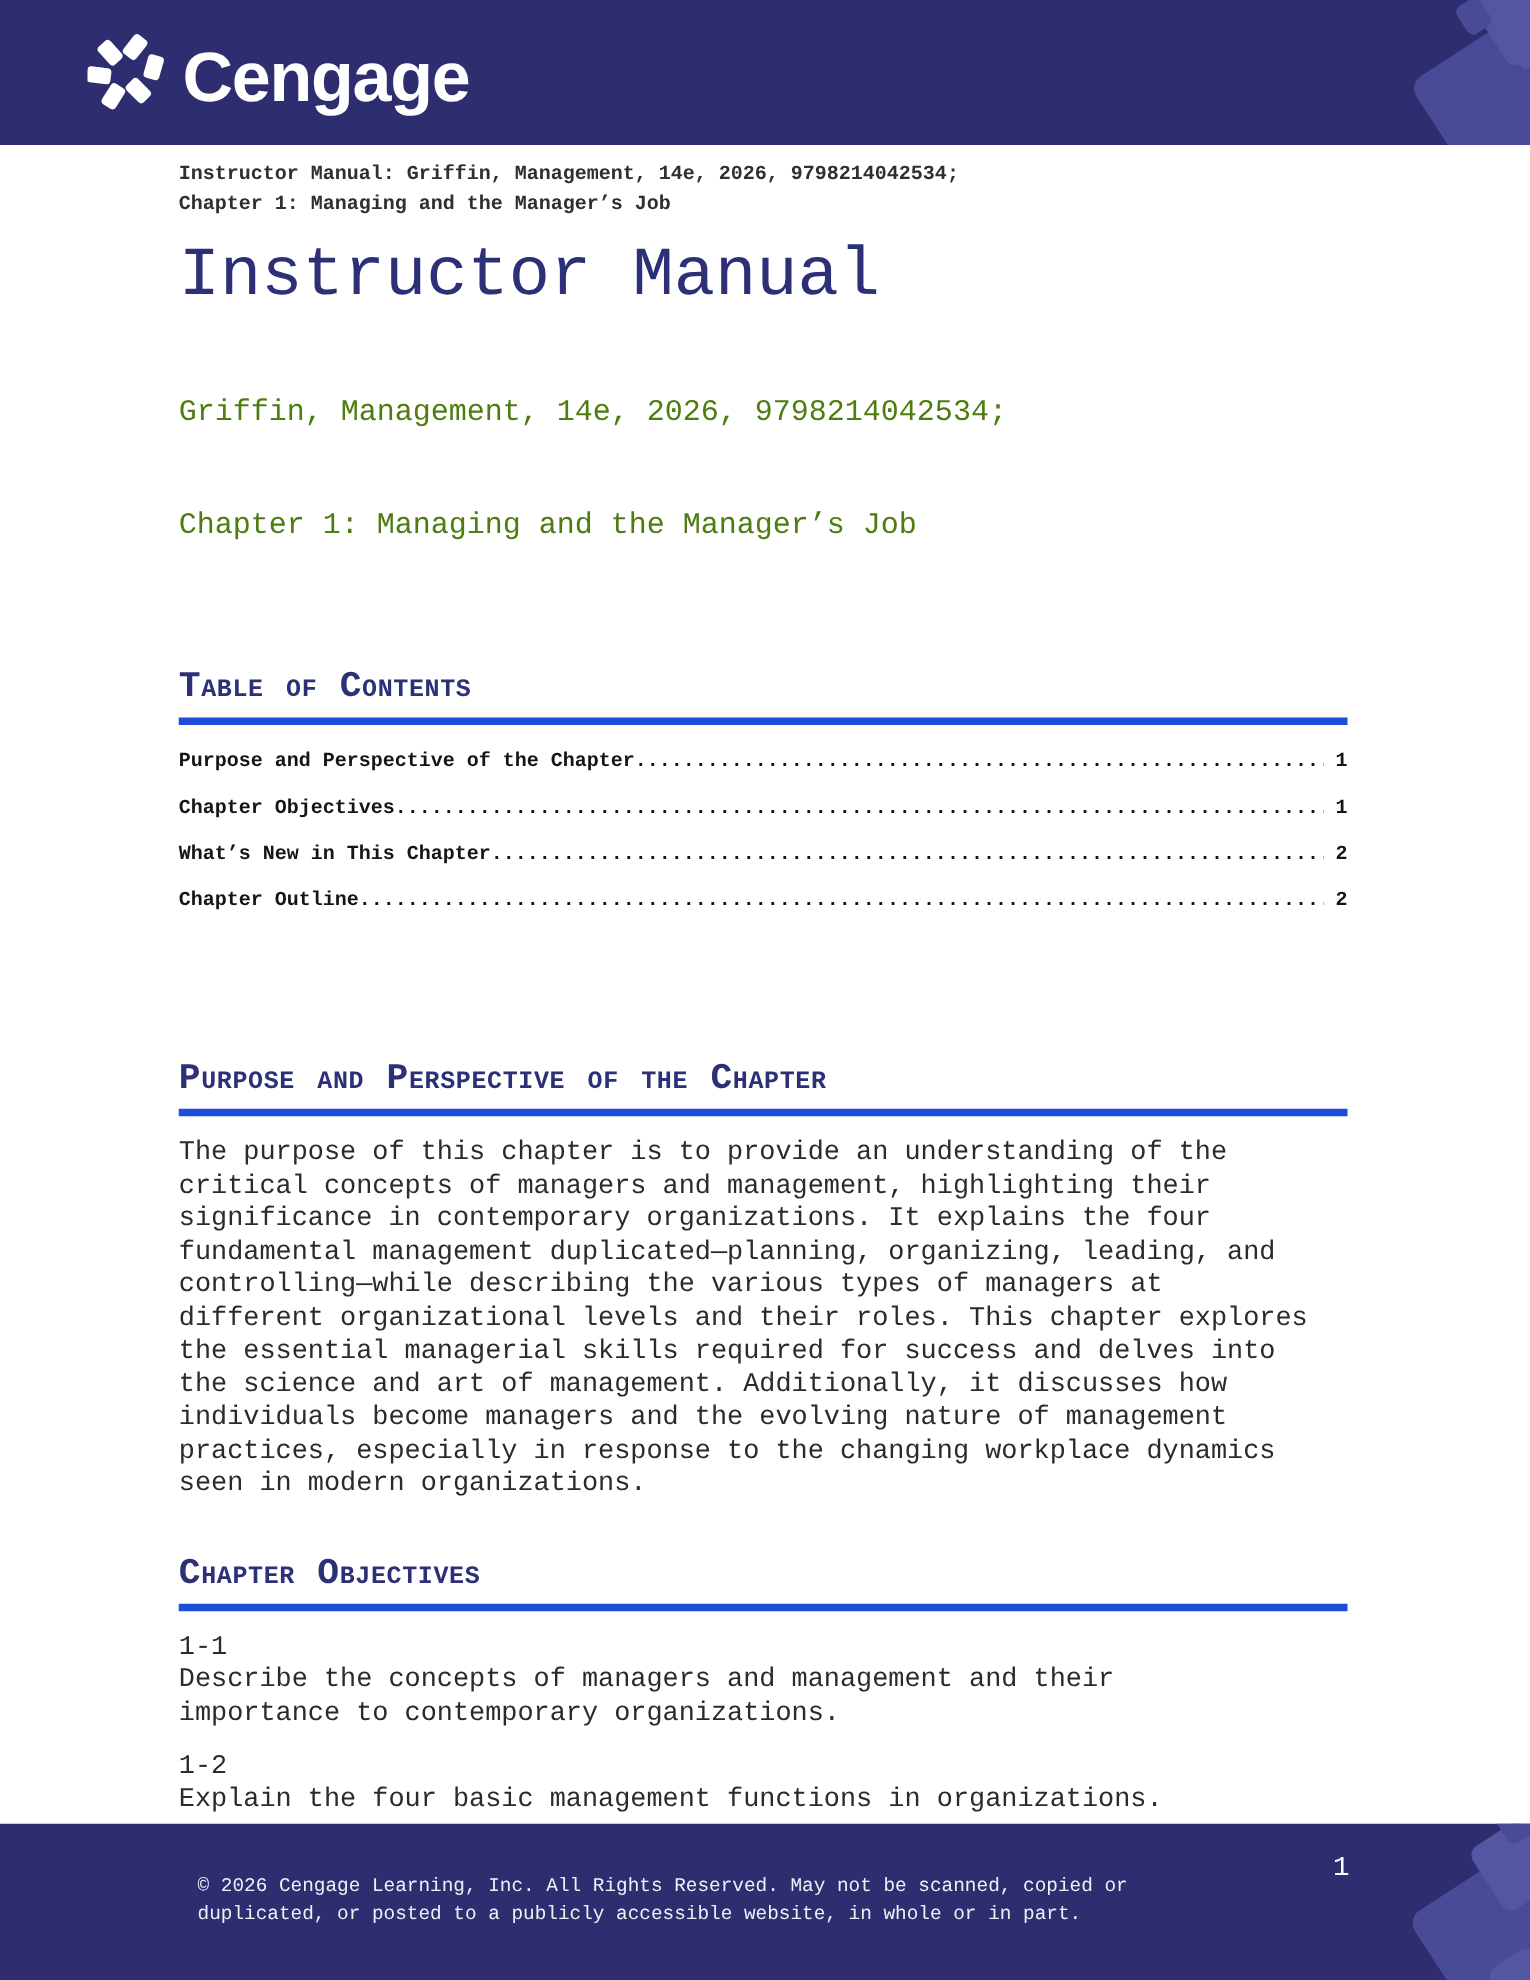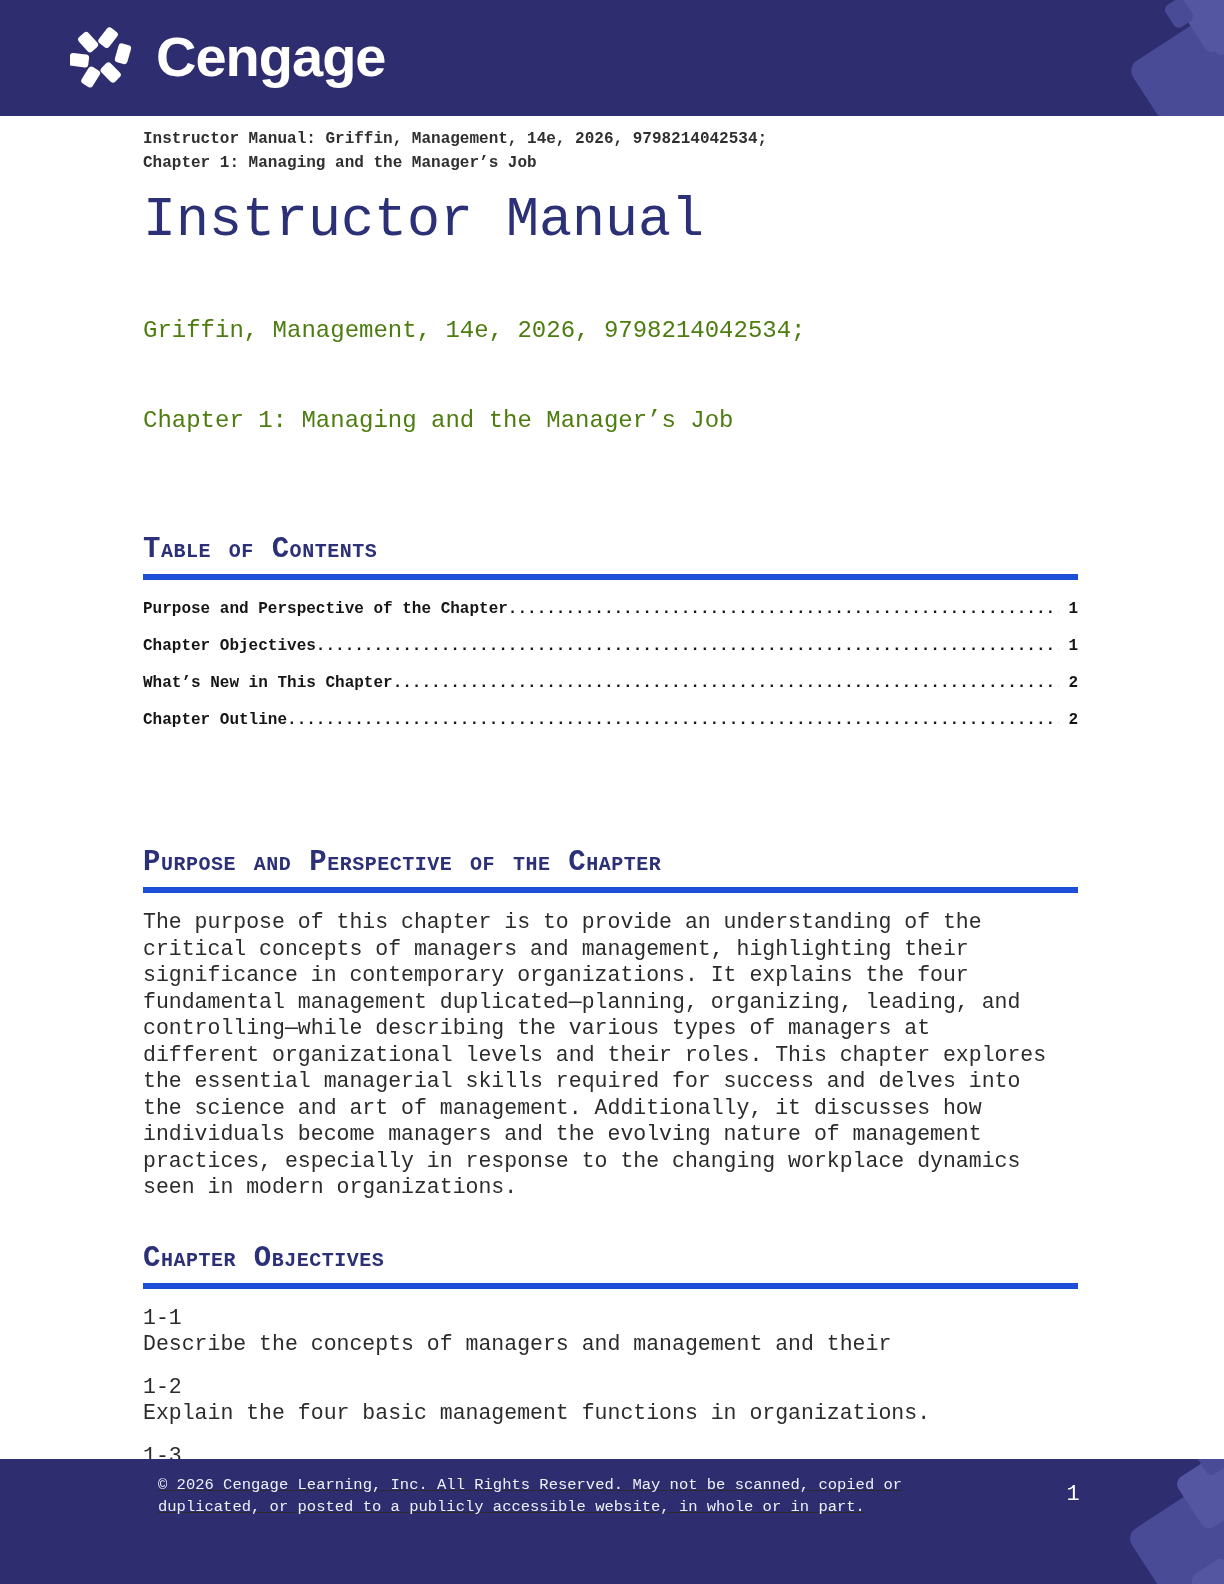--- a/index.html
+++ b/index.html
@@ -31,21 +31,21 @@
   .hs3 { left:1168px; top:0px;   width:22px; height:26px; border-radius:6px; }
   .hs4 { left:1212px; top:32px;  width:18px; height:22px; border-radius:5px; }
   
   .fs1 { left:1148px; top:42px;  width:92px; height:110px; }
   .fs2 { left:1186px; top:4px;   width:50px; height:60px; border-radius:9px; }
   .fs3 { left:1200px; top:-14px; width:24px; height:28px; border-radius:6px; }
   .fs4 { left:1214px; top:28px;  width:16px; height:20px; border-radius:5px; }
   .fs5 { left:1198px; top:104px; width:42px; height:48px; border-radius:9px; }
 
   
-  .logo { position:absolute; left:70px; top:24px; display:flex; align-items:center; gap:24px; }
+  .logo { position:absolute; left:70px; top:24px; display:flex; align-items:flex-end; gap:14px; }
   .logo-icon { width:62px; height:66px; }
   .logo-text {
     font-family:"Liberation Sans","DejaVu Sans",sans-serif;
     font-weight:700; font-size:56px; color:#ffffff; letter-spacing:-1px;
     line-height:1;
   }
 
   
   .content { position:absolute; left:143px; top:127px; width:935px; }
 
@@ -78,21 +78,21 @@
 
   .para { margin-top:16px; }
   .para-line { font-size:21.5px; line-height:26.5px; white-space:pre; color:#2b2b2b; }
 
   .obj-intro { margin-top:16px; font-size:21.5px; line-height:26.5px; white-space:pre; }
   .obj-item { display:flex; margin-top:16px;flex-direction:column; }
   .obj-num { flex:none; width:70px; font-size:21.5px; line-height:26.5px; }
   .obj-lines { flex:1; }
 
   
-  .footer-copy { position:absolute; left:158px; top:16px;text-decoration:underline; }
+  .footer-copy { position:absolute; left:158px; top:40px; }
   .footer-line { font-size:15.5px; line-height:21.5px; color:#eef0f8; white-space:pre; }
   .footer-pagenum {
     position:absolute; left:1058px; top:24px; width:30px; text-align:center;
     font-size:22px; line-height:24px; color:#ffffff;
   }
 </style>
 </head>
 <body>
 
 <div class="page">
@@ -163,20 +163,21 @@
         <div class="para-line">practices, especially in response to the changing workplace dynamics</div>
         <div class="para-line">seen in modern organizations.</div>
       </div>
 
     <h2 class="section-heading mt-objectives">Chapter Objectives</h2>
     <div>
         <div class="obj-item">
           <div class="obj-num">1-1</div>
           <div class="obj-lines">
             <div class="para-line">Describe the concepts of managers and management and their</div>
+            <div class="para-line">importance to contemporary organizations.</div>
           </div>
         </div>
         <div class="obj-item">
           <div class="obj-num">1-2</div>
           <div class="obj-lines">
             <div class="para-line">Explain the four basic management functions in organizations.</div>
           </div>
         </div>
         <div class="obj-item">
           <div class="obj-num">1-3</div>

